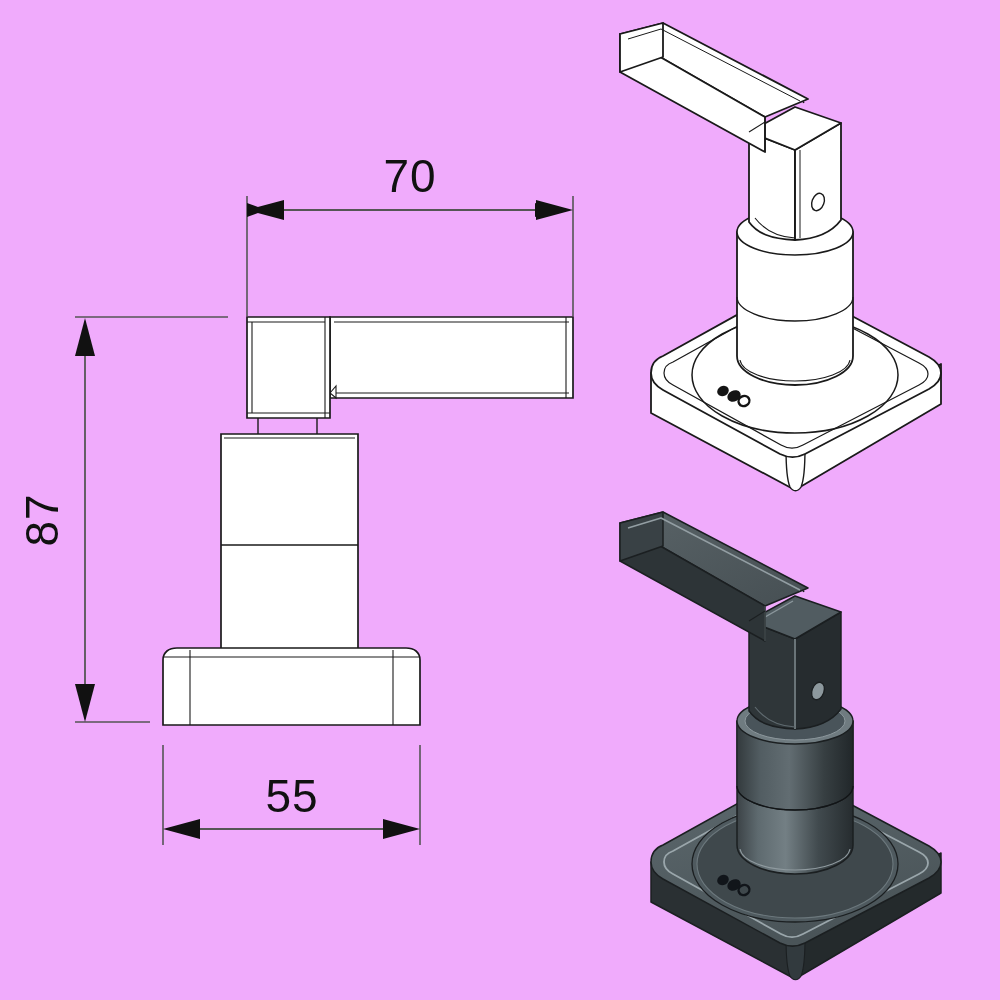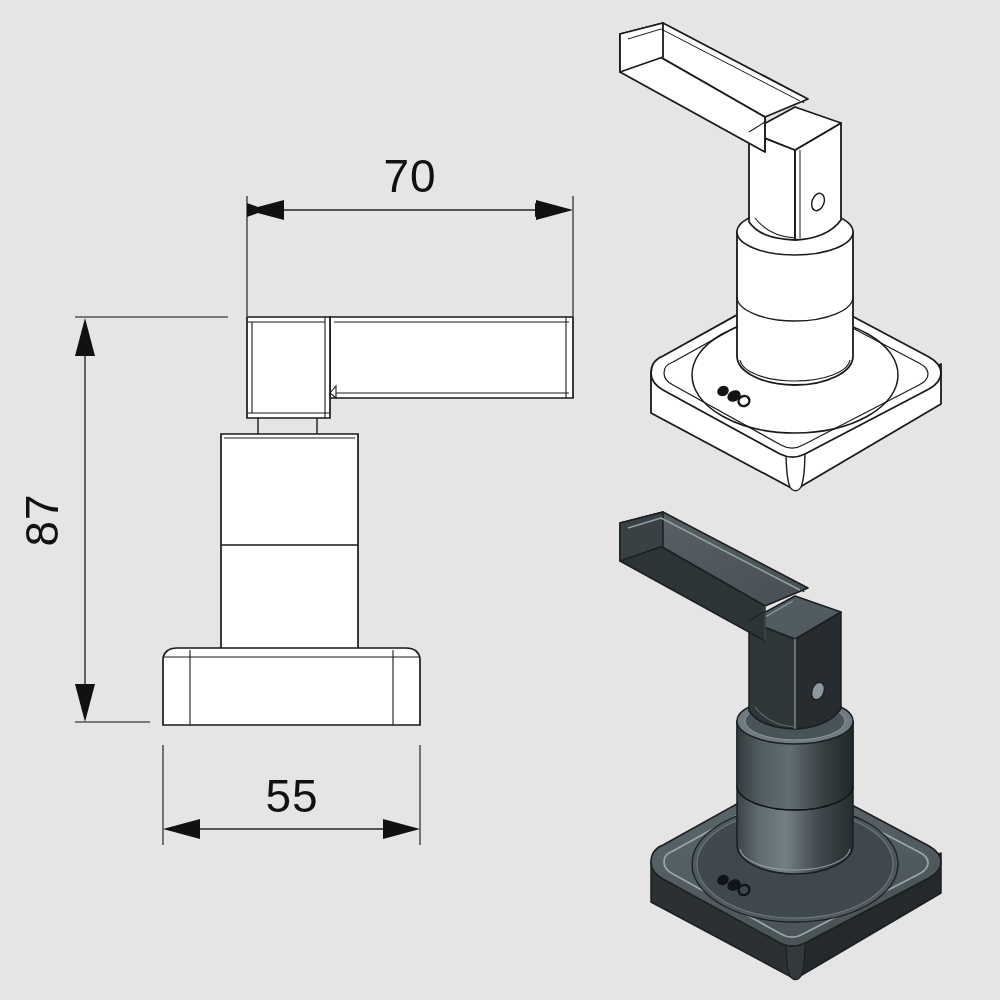--- a/index.html
+++ b/index.html
@@ -12,21 +12,21 @@
     height: 1000px;
     font-family: "Liberation Sans", sans-serif;
     overflow: hidden;
     position: relative;
   }
   #sheet {
     position: absolute;
     top: 0; left: 0;
     width: 1000px;
     height: 1000px;
-    background: #e5e5e5;
+    background: #f0abfc;
   }
   svg.drawing {
     position: absolute;
     top: 0; left: 0;
     width: 1000px;
     height: 1000px;
     display: block;
   }
   .dim-text {
     font-family: "Liberation Sans", sans-serif;

